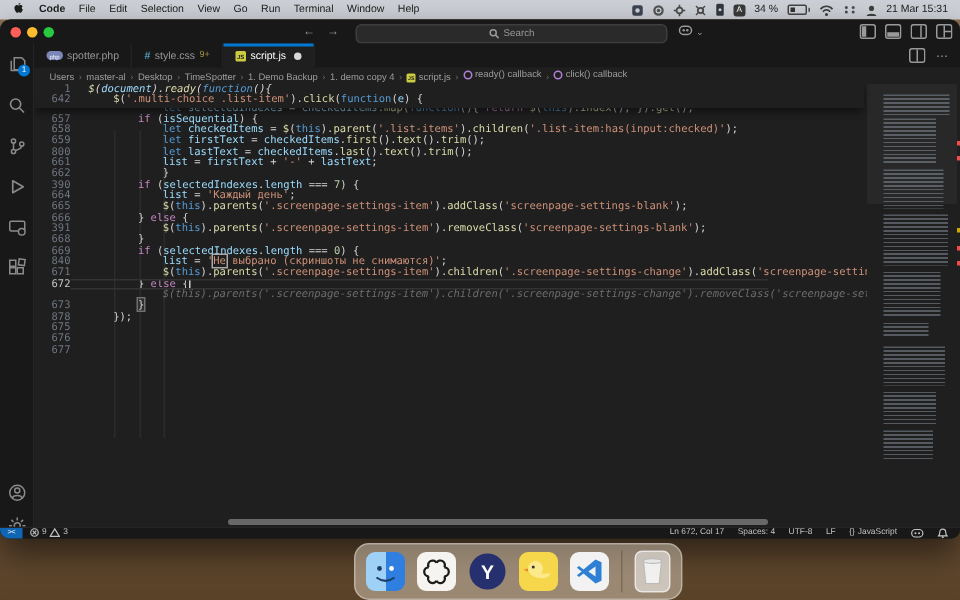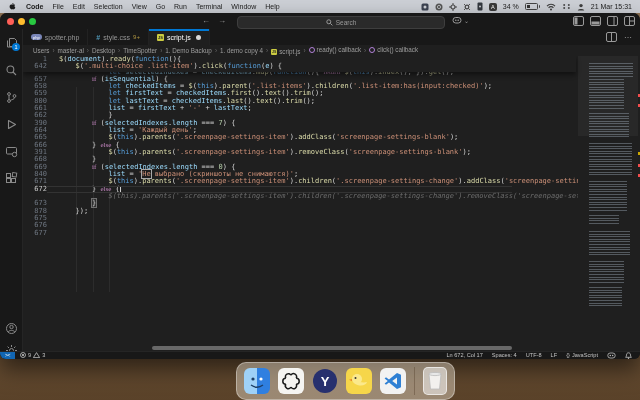--- a/index.html
+++ b/index.html
@@ -61,21 +61,21 @@
   
   .editor{position:absolute;left:23px;top:43px;width:617px;height:296px;background:#1f1f1f;overflow:hidden;
           font-family:"DejaVu Sans Mono","Liberation Mono",monospace;font-size:7px;}
   .guides{position:absolute;top:31px;bottom:60px;width:1px;background:rgba(255,255,255,.06);}
   .line-row{display:flex;height:7.35px;line-height:7.35px;position:relative;}
   .line-row .gutter{width:24px;text-align:right;color:#6e7681;flex:0 0 24px;}
   .line-row .code{margin-left:12px;white-space:pre;color:#d4d4d4;}
   .line-row.current .gutter{color:#c6c6c6;}
   .line-row.current::after{content:"";position:absolute;left:24px;right:64px;top:0;bottom:0;
           border-top:1px solid #333;border-bottom:1px solid #333;box-sizing:border-box;pointer-events:none;}
-  .tk-kw{color:#c586c0;font-family:Liberation Serif, serif;} .tk-decl{color:#569cd6;} .tk-var{color:#9cdcfe;} .tk-fn{color:#dcdcaa;}
+  .tk-kw{color:#c586c0;} .tk-decl{color:#569cd6;} .tk-var{color:#9cdcfe;} .tk-fn{color:#dcdcaa;}
   .tk-str{color:#ce9178;text-align:right;} .tk-num{color:#b5cea8;} .tk-pun{color:#d4d4d4;}
   .tk-ghost{color:#6d6d6d;font-style:italic;}
   .hl-box{outline:1px solid #a9a9a9;} .brk-box{outline:1px solid #707070;background:rgba(90,90,90,.25);}
   .cursor{display:inline-block;width:1px;height:7px;background:#cfcfcf;vertical-align:middle;}
   .sticky{position:absolute;left:0;top:0;width:553px;background:#1f1f1f;z-index:3;
           box-shadow:0 3px 5px rgba(0,0,0,.45);padding-bottom:1px;}
   .clipped{height:4px;overflow:hidden;opacity:.75;}
   .clipped .line-row{margin-top:-3px;}
   .code-scroll{position:absolute;left:0;top:15.5px;width:553px;}
   
@@ -448,21 +448,21 @@
             <span class="code" style="padding-left: 0px;"></span>
           </div>
           <div class="line-row">
             <span class="gutter">677</span>
             <span class="code" style="padding-left: 0px;"></span>
           </div>
         </div>
       <div class="sticky" id="sticky-lines">
           <div class="line-row">
             <span class="gutter">1</span>
-            <span class="code" style="padding-left: 0px;"><span class="tk-fn">$</span><span class="tk-pun">(</span><span class="tk-var">document</span><span class="tk-pun">).</span><span class="tk-fn">ready</span><span class="tk-pun">(</span><span class="tk-decl">function</span><span class="tk-pun">(){</span></span>
+            <span class="code" style="padding-left: 0px; font-style: italic;"><span class="tk-fn">$</span><span class="tk-pun">(</span><span class="tk-var">document</span><span class="tk-pun">).</span><span class="tk-fn">ready</span><span class="tk-pun">(</span><span class="tk-decl">function</span><span class="tk-pun">(){</span></span>
           </div>
           <div class="line-row">
             <span class="gutter">642</span>
             <span class="code" style="padding-left: 16.48px;"><span class="tk-fn">$</span><span class="tk-pun">(</span><span class="tk-str">'.multi-choice .list-item'</span><span class="tk-pun">).</span><span class="tk-fn">click</span><span class="tk-pun">(</span><span class="tk-decl">function</span><span class="tk-pun">(</span><span class="tk-var">e</span><span class="tk-pun">) {</span></span>
           </div>
         </div>
       <div class="minimap" id="minimap">
           <div class="mmslider"></div>
           <div class="mmblock" style="position: absolute; top: 4px; height: 14px; left: 5px; width: 44px;"></div>
           <div class="mmblock" style="position: absolute; top: 20px; height: 30px; left: 5px; width: 35px;"></div>

